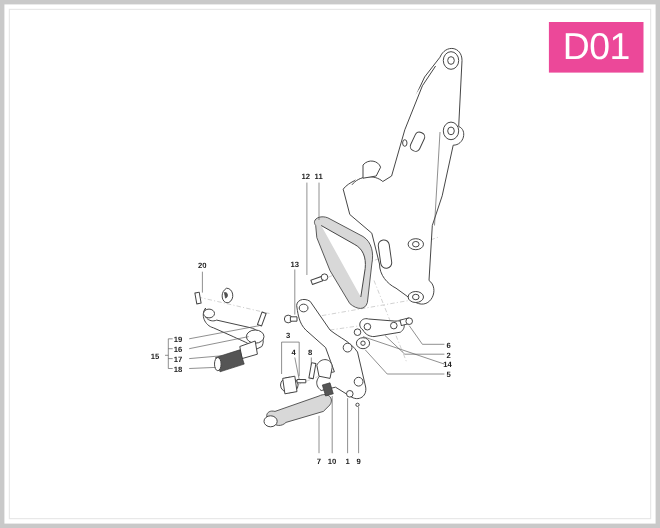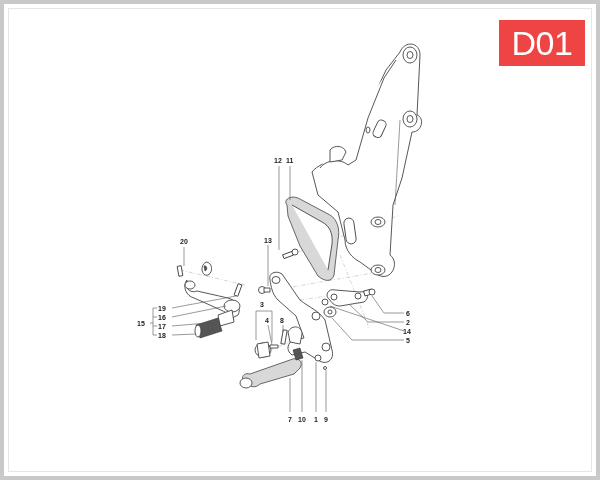--- a/index.html
+++ b/index.html
@@ -3,21 +3,21 @@
 <meta charset="utf-8">
 <style>
   html, body { margin: 0; padding: 0; background: #ffffff; }
   body { width: 600px; height: 480px; position: relative; overflow: hidden;
          font-family: "Liberation Sans", sans-serif; }
   .frame { position: absolute; left: 0; top: 0; width: 600px; height: 480px;
            box-sizing: border-box; border: 4px solid #c9c9c9; background: #ffffff; }
   .frame-inner { position: absolute; left: 4px; top: 4px; right: 4px; bottom: 4px;
                  border: 1px solid #e6e6e6; }
   .badge { position: absolute; left: 499px; top: 20px; width: 86px; height: 46px;
-           background: #ef4444; color: #ffffff; font-size: 34px; line-height: 46px;
+           background: #ec4899; color: #ffffff; font-size: 34px; line-height: 46px;
            text-align: center; font-family: "Liberation Sans", sans-serif; letter-spacing: -0.5px; }
   svg.diagram { position: absolute; left: 0; top: 0; width: 600px; height: 480px; }
   .lbl { font-family: "Liberation Sans", sans-serif; font-size: 7px; font-weight: bold; fill: #222222; }
   .part { fill: #ffffff; stroke: #444444; stroke-width: 0.9; stroke-linejoin: round; }
   .part-shade { fill: #d8d8d8; stroke: #444444; stroke-width: 0.8; }
   .part-dark { fill: #555555; stroke: #333333; stroke-width: 0.6; }
   .leader { stroke: #555555; stroke-width: 0.6; fill: none; }
   .axis { stroke: #aaaaaa; stroke-width: 0.5; stroke-dasharray: 4 2 1 2; fill: none; }
 </style>
 </head>

